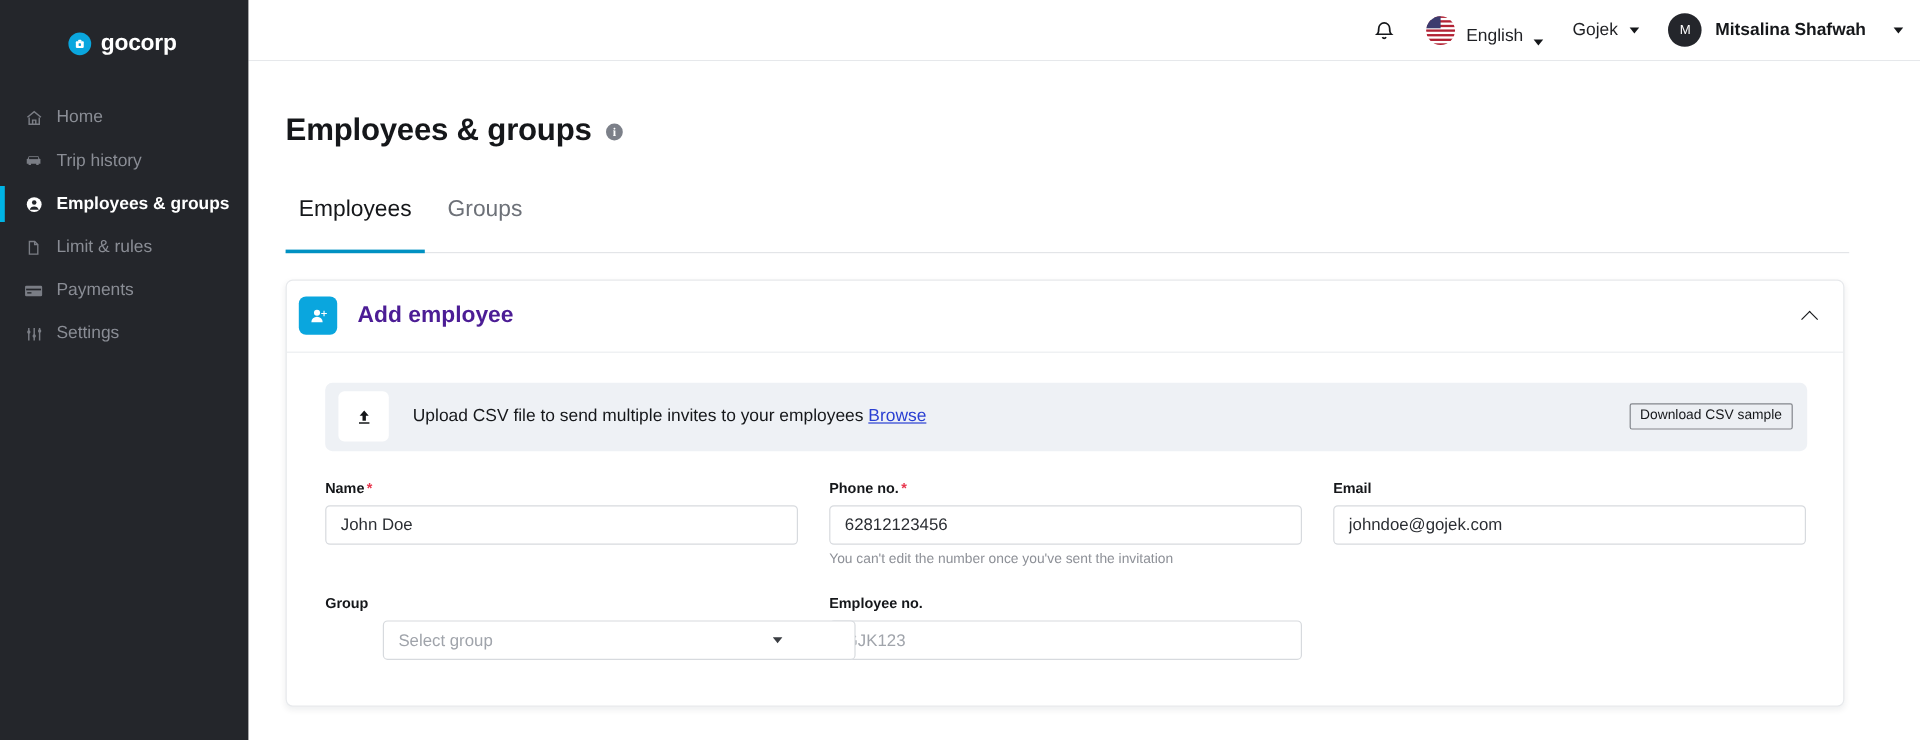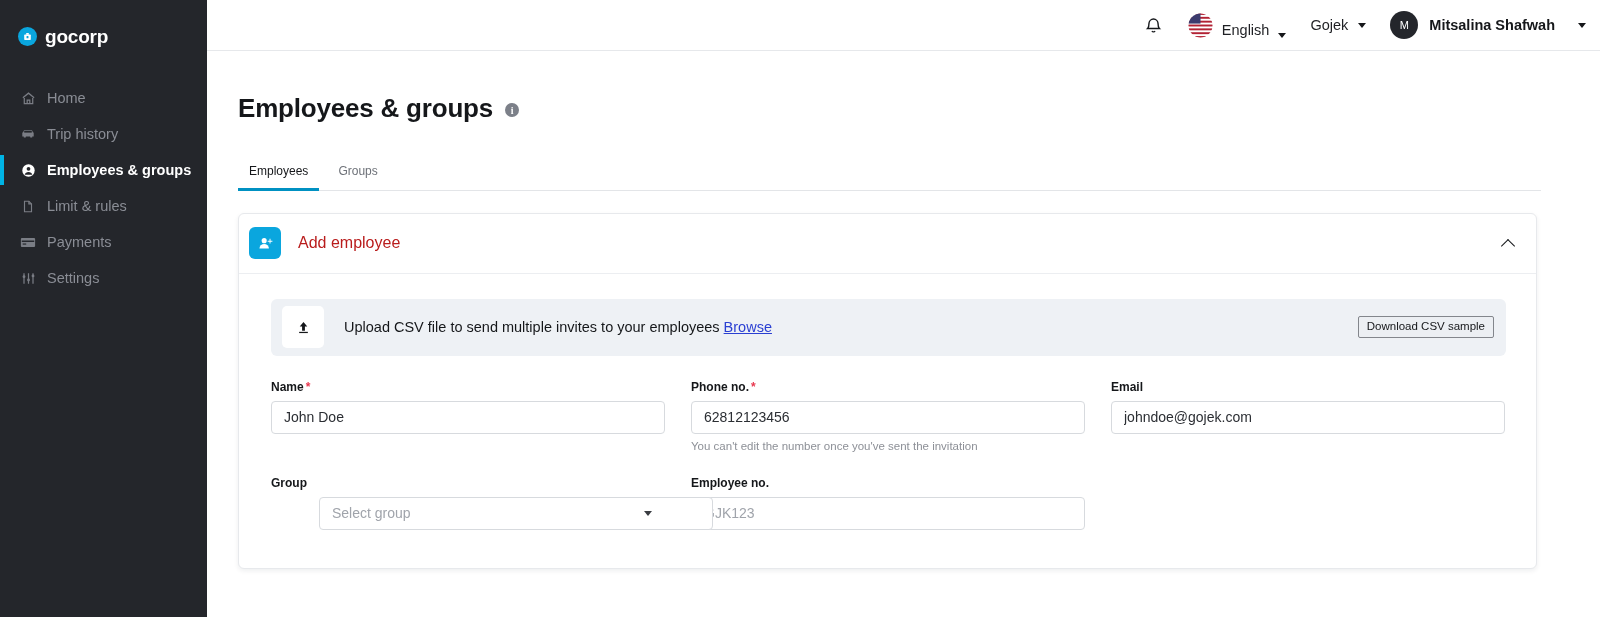--- a/index.html
+++ b/index.html
@@ -20,20 +20,21 @@
     min-width: 207px;
     height: 617px;
     background: #24262b;
     position: relative;
     color: #8e9199;
   }
   .logo-row {
     display: flex; align-items: center; gap: 8px;
     padding: 17px 0 0 18px;
     height: 56px;
+    margin-left: 39px;
   }
   .logo-mark {
     width: 19px; height: 19px; border-radius: 50%;
     background: #0aa6de;
     display: flex; align-items: center; justify-content: center;
     position: relative; flex: none;
   }
   .logo-mark svg { display:block; }
   .logo-text {
     color: #ffffff;
@@ -139,23 +140,23 @@
     margin-top: 3px;
   }
 
   .tabs {
     margin-top: 22px;
     display: flex;
     border-bottom: 1px solid #e3e5e8;
     width: 1303px;
   }
   .tab {
-    font-size: 12px;
+    font-size: 19px;
     color: #6d7178;
-    padding: 0 11px 12px 11px;
+    padding: 0 11px 24px 11px;
     margin-right: 8px;
     cursor: pointer;
     position: relative;
   }
   .tab.active { color: #15171a; }
   .tab.active::after {
     content: "";
     position: absolute;
     left: 0; right: 0; bottom: -1px;
     height: 3px;
@@ -177,21 +178,21 @@
     padding: 0 21px 0 10px;
     border-bottom: 1px solid #eceef1;
   }
   .card-icon {
     width: 32px; height: 32px; border-radius: 6px;
     background: #0aa6de;
     display: flex; align-items: center; justify-content: center;
     flex: none; margin-left: 0;
   }
   .card-title {
-    font-size: 16px; font-weight: 400; color: #b91c1c;
+    font-size: 19px; font-weight: 700; color: #4c1d95;
     margin-left: 17px;
   }
   .chevron-up {
     margin-left: auto;
     width: 13px; height: 8px;
     position: relative;
     cursor: pointer;
   }
   .chevron-up::before {
     content: "";

